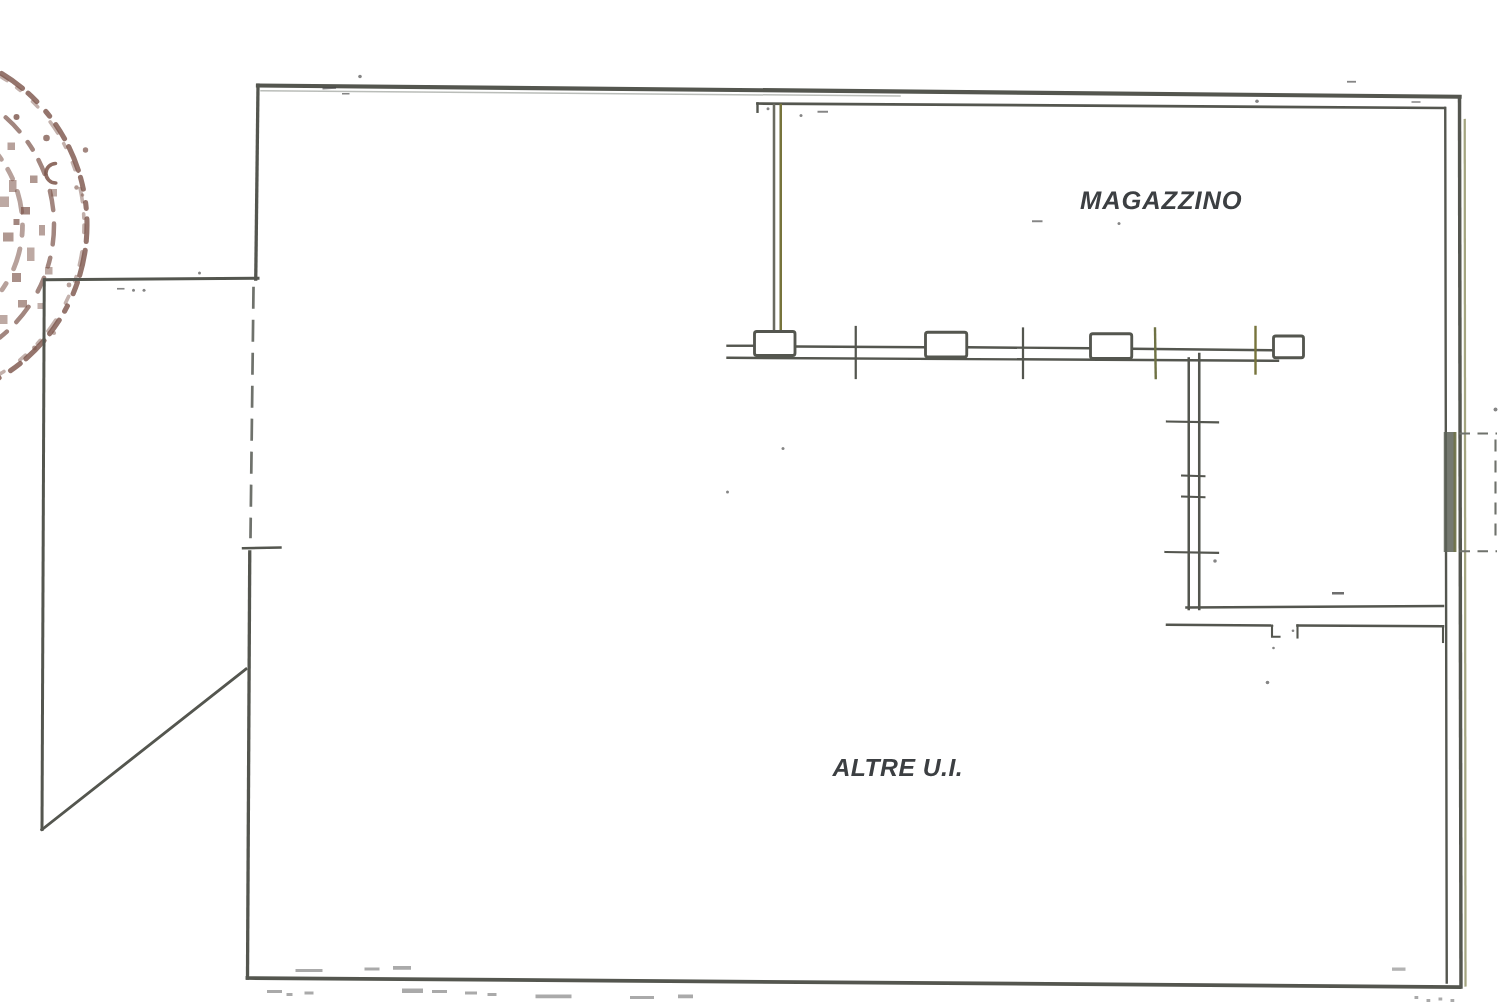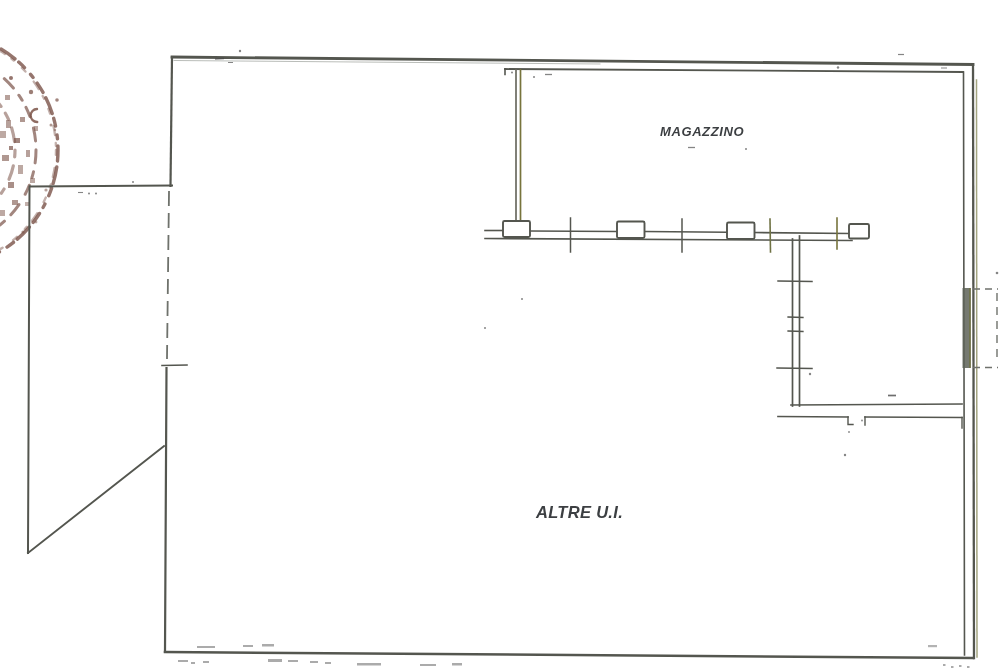--- a/index.html
+++ b/index.html
@@ -24,27 +24,27 @@
   }
   .room-label {
     position: absolute;
     font-weight: bold;
     font-style: italic;
     color: #3c3f42;
     white-space: nowrap;
     user-select: none;
   }
   .label-magazzino {
-    left: 660px;
+    left: 720px;
     top: 124px;
-    font-size: 13px;
+    font-size: 17px;
     letter-spacing: 0.6px;
   }
   .label-altre {
-    left: 536px;
+    left: 555px;
     top: 503px;
     font-size: 16.5px;
     letter-spacacing: 0.3px;
     letter-spacing: 0.3px;
   }
 </style>
 </head>
 <body>
 
 <div class="canvas">

